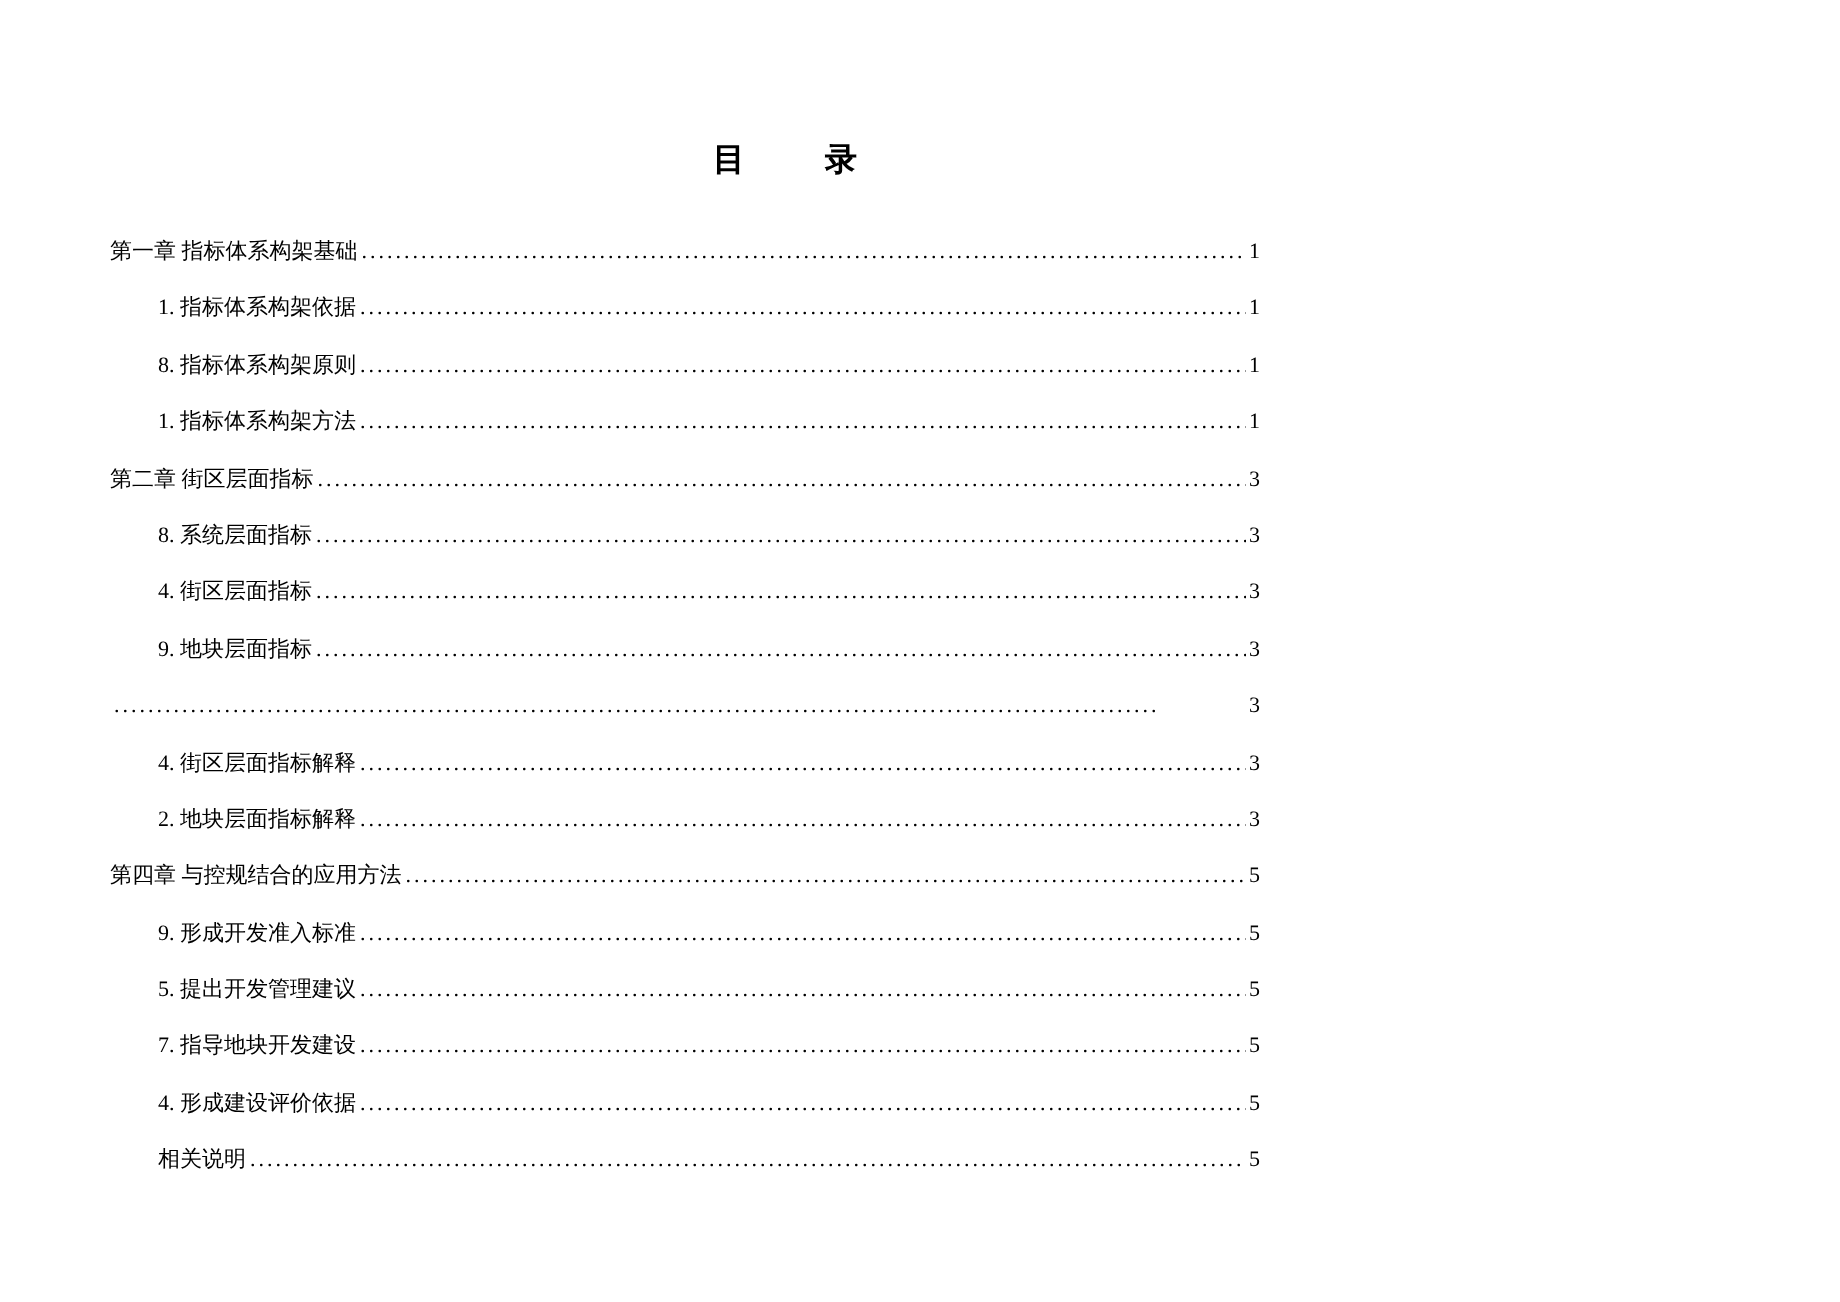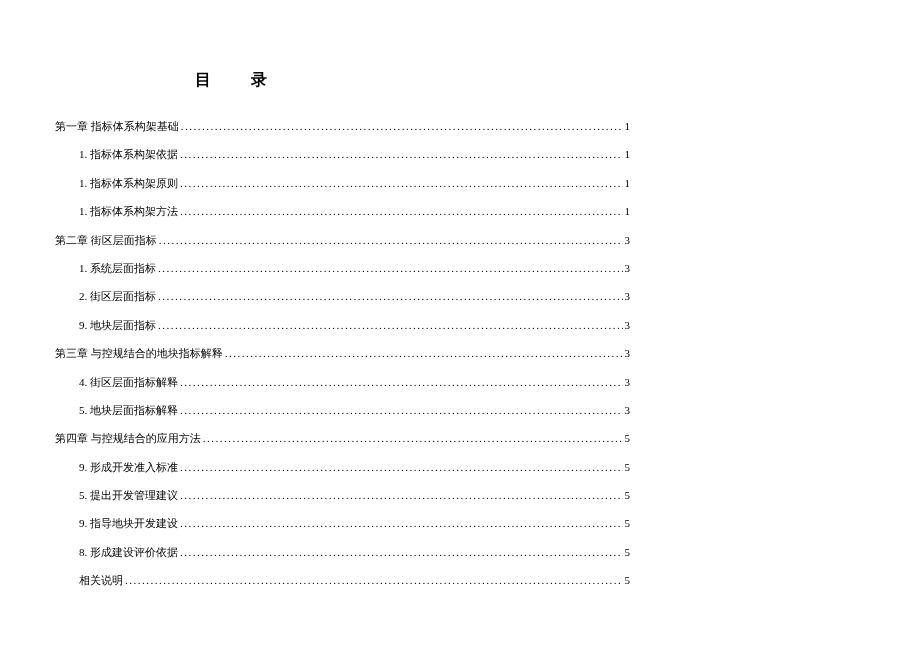--- a/index.html
+++ b/index.html
@@ -8,20 +8,21 @@
       font-family: "SimSun", "宋体", serif;
       background: #fff;
       width: 920px;
       height: 651px;
       box-sizing: border-box;
     }
     .page {
       padding: 70px 290px 0 55px;
     }
     .title {
+      text-align: center;
       font-size: 16px;
       font-weight: bold;
       letter-spacing: 40px;
       margin-bottom: 28px;
       padding-left: 140px;
     }
     .toc-entry {
       display: flex;
       align-items: baseline;
       font-size: 11px;
@@ -63,86 +64,85 @@
         <span class="toc-label">第一章  指标体系构架基础</span>
         <span class="toc-dots"></span>
         <span class="toc-page">1</span>
       </div>
       <div class="toc-entry level-2">
         <span class="toc-label">1.  指标体系构架依据</span>
         <span class="toc-dots"></span>
         <span class="toc-page">1</span>
       </div>
       <div class="toc-entry level-2">
-        <span class="toc-label">1.  指标体系构架原则</span>
+        <span class="toc-label">8.  指标体系构架原则</span>
         <span class="toc-dots"></span>
         <span class="toc-page">1</span>
       </div>
       <div class="toc-entry level-2">
         <span class="toc-label">1.  指标体系构架方法</span>
         <span class="toc-dots"></span>
         <span class="toc-page">1</span>
       </div>
       <div class="toc-entry level-1">
         <span class="toc-label">第二章  街区层面指标</span>
         <span class="toc-dots"></span>
         <span class="toc-page">3</span>
       </div>
       <div class="toc-entry level-2">
-        <span class="toc-label">1.  系统层面指标</span>
+        <span class="toc-label">8.  系统层面指标</span>
         <span class="toc-dots"></span>
         <span class="toc-page">3</span>
       </div>
       <div class="toc-entry level-2">
-        <span class="toc-label">2.  街区层面指标</span>
+        <span class="toc-label">4.  街区层面指标</span>
         <span class="toc-dots"></span>
         <span class="toc-page">3</span>
       </div>
       <div class="toc-entry level-2">
         <span class="toc-label">9.  地块层面指标</span>
         <span class="toc-dots"></span>
         <span class="toc-page">3</span>
       </div>
       <div class="toc-entry level-1">
-        <span class="toc-label">第三章  与控规结合的地块指标解释</span>
         <span class="toc-dots"></span>
         <span class="toc-page">3</span>
       </div>
       <div class="toc-entry level-2">
         <span class="toc-label">4.  街区层面指标解释</span>
         <span class="toc-dots"></span>
         <span class="toc-page">3</span>
       </div>
       <div class="toc-entry level-2">
-        <span class="toc-label">5.  地块层面指标解释</span>
+        <span class="toc-label">2.  地块层面指标解释</span>
         <span class="toc-dots"></span>
         <span class="toc-page">3</span>
       </div>
       <div class="toc-entry level-1">
         <span class="toc-label">第四章  与控规结合的应用方法</span>
         <span class="toc-dots"></span>
         <span class="toc-page">5</span>
       </div>
       <div class="toc-entry level-2">
         <span class="toc-label">9. 形成开发准入标准</span>
         <span class="toc-dots"></span>
         <span class="toc-page">5</span>
       </div>
       <div class="toc-entry level-2">
         <span class="toc-label">5. 提出开发管理建议</span>
         <span class="toc-dots"></span>
         <span class="toc-page">5</span>
       </div>
       <div class="toc-entry level-2">
-        <span class="toc-label">9. 指导地块开发建设</span>
+        <span class="toc-label">7. 指导地块开发建设</span>
         <span class="toc-dots"></span>
         <span class="toc-page">5</span>
       </div>
       <div class="toc-entry level-2">
-        <span class="toc-label">8. 形成建设评价依据</span>
+        <span class="toc-label">4. 形成建设评价依据</span>
         <span class="toc-dots"></span>
         <span class="toc-page">5</span>
       </div>
       <div class="toc-entry level-2">
         <span class="toc-label">相关说明</span>
         <span class="toc-dots"></span>
         <span class="toc-page">5</span>
       </div>
     </div>
 </div>

